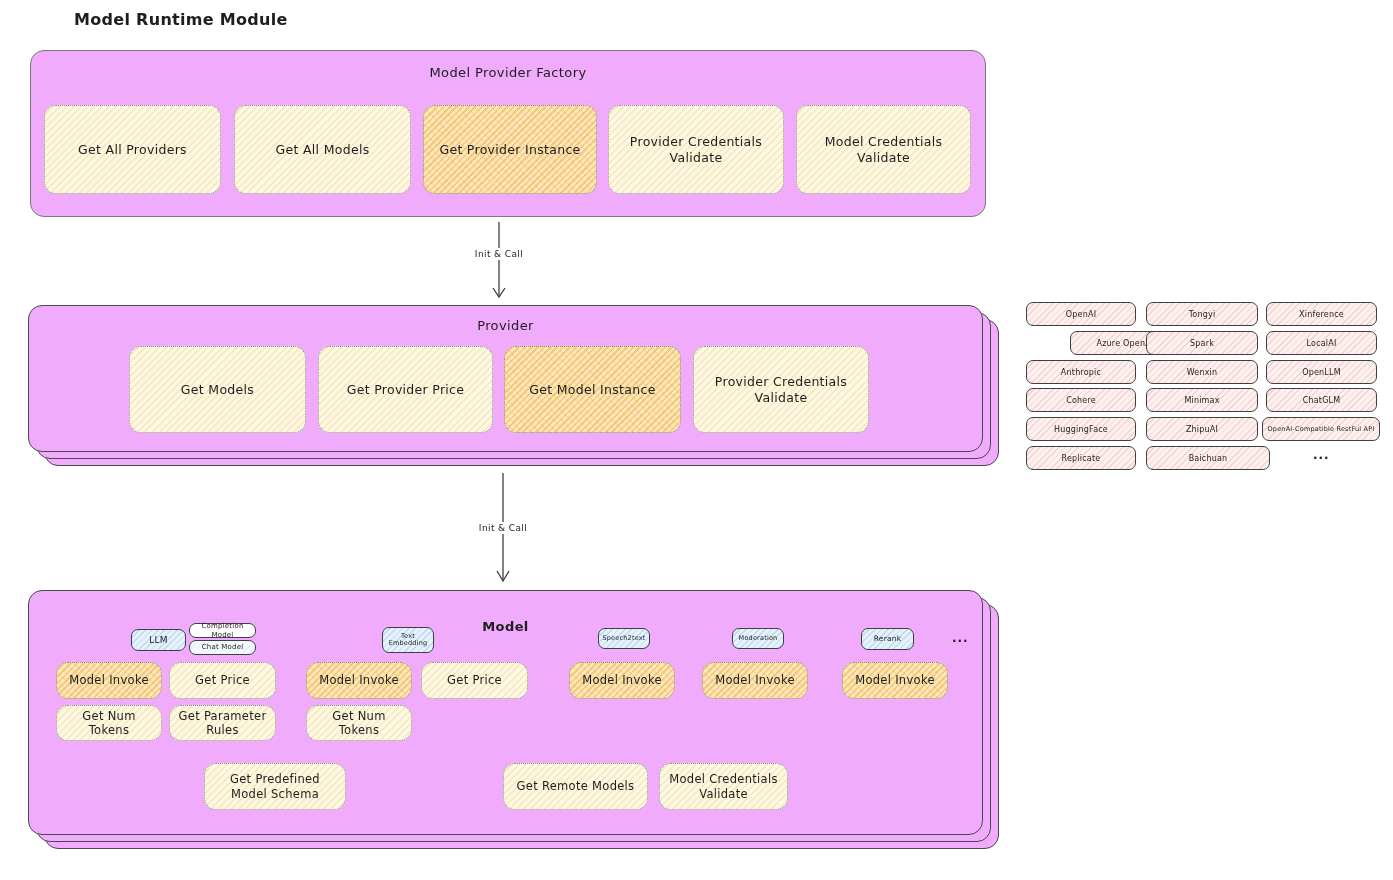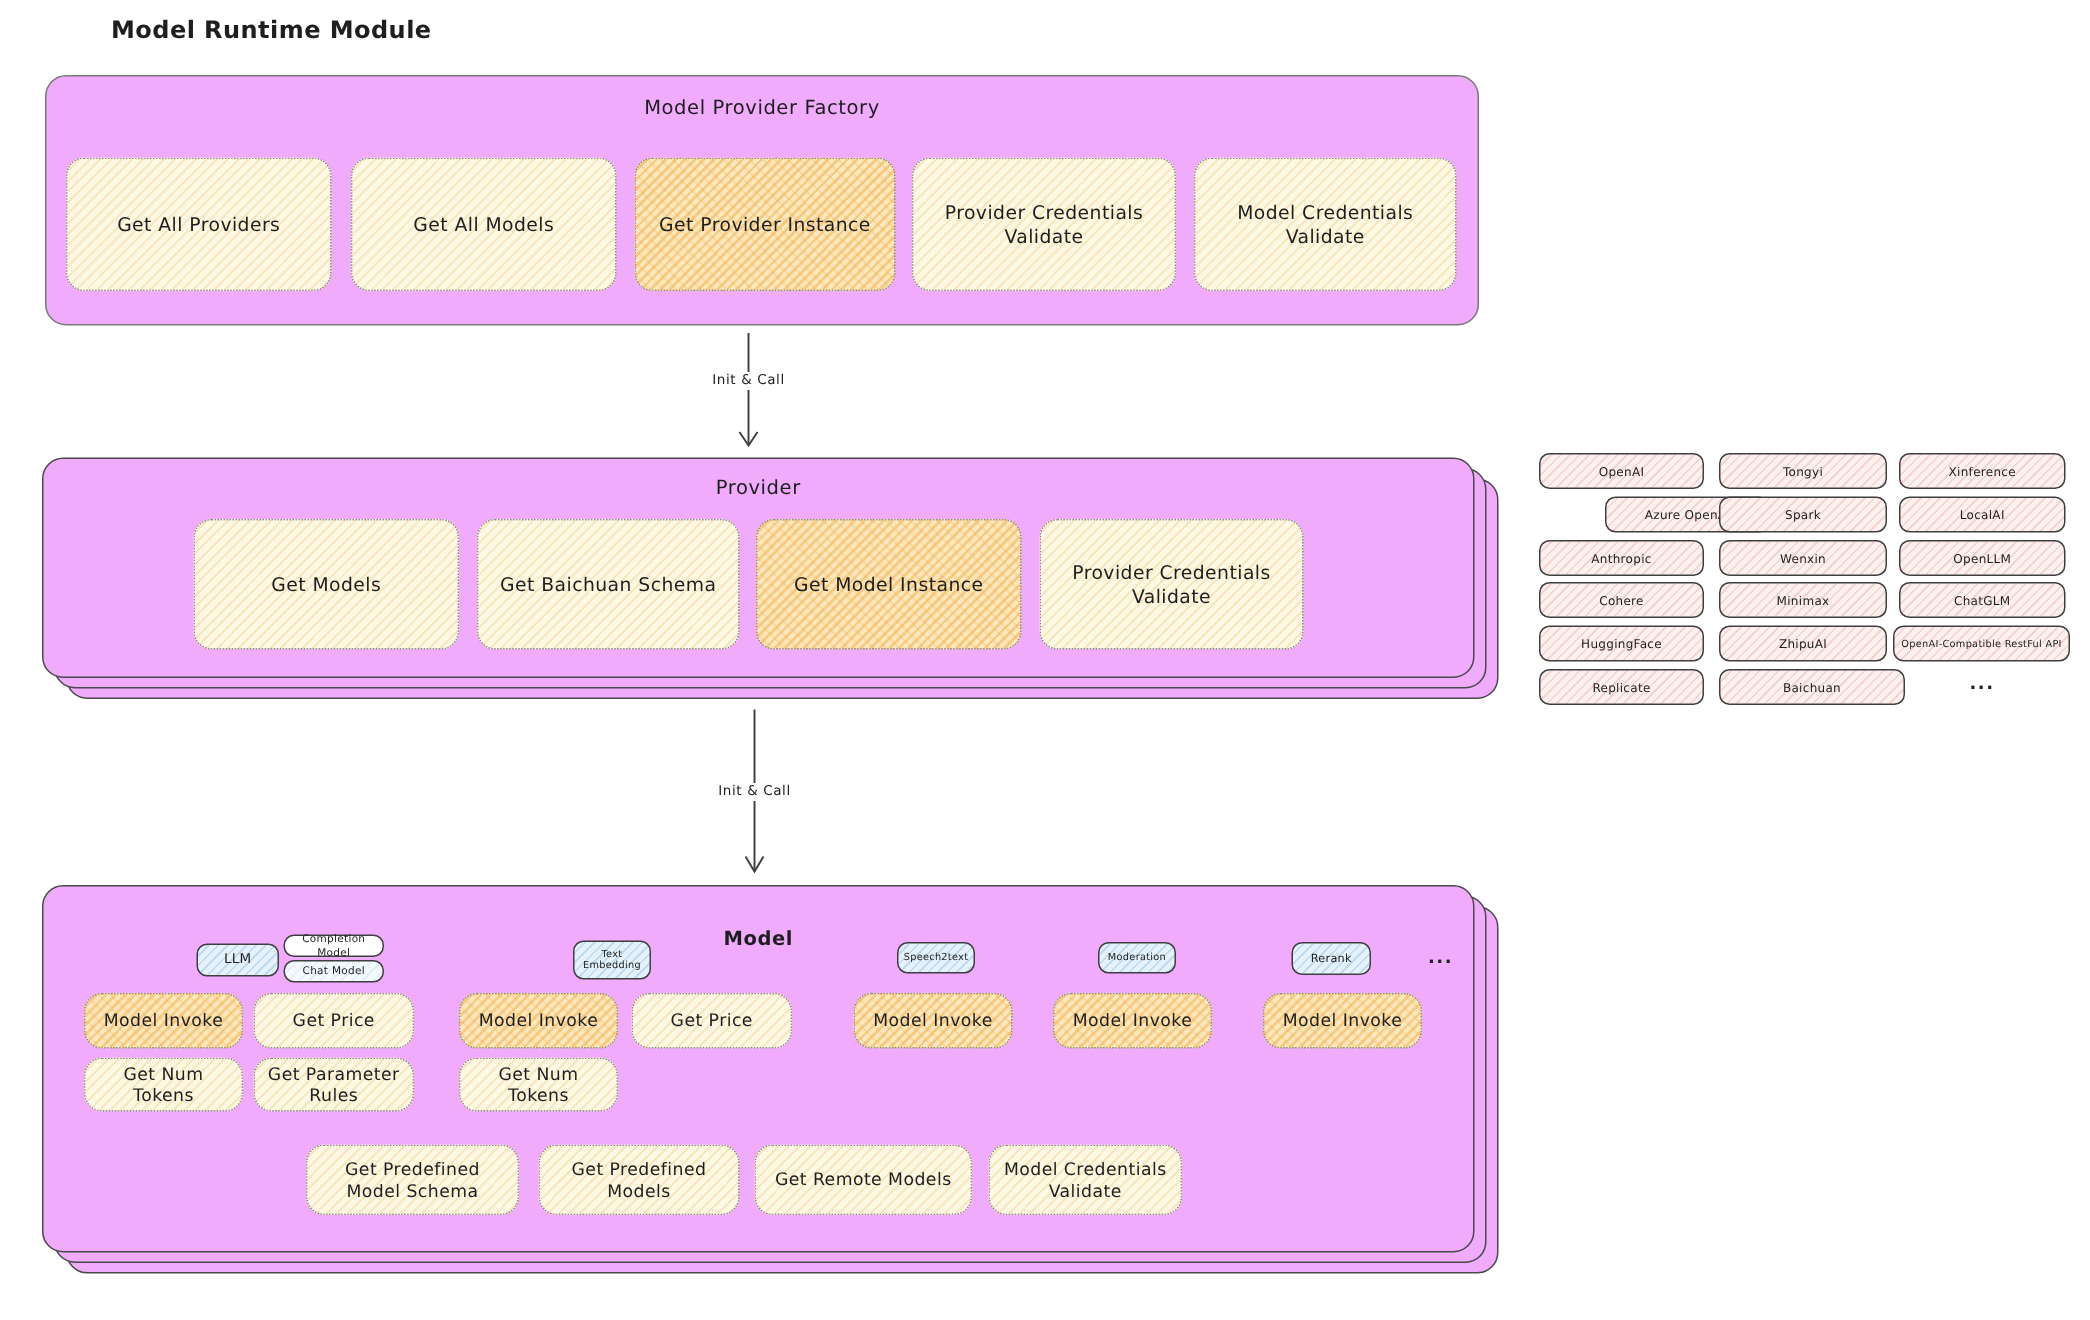--- a/index.html
+++ b/index.html
@@ -85,21 +85,21 @@
     <div class="op" style="left:765px;top:54px;width:175px;height:89px;">Model Credentials Validate</div>
   </div>
 
   <div class="edge-label" style="left:499px;top:254px;">Init &amp; Call</div>
 
   <div class="card" style="left:44px;top:319px;width:955px;height:147px;"></div>
   <div class="card" style="left:36px;top:312px;width:955px;height:147px;"></div>
   <div class="card" style="left:28px;top:305px;width:955px;height:147px;">
     <div class="card-title" style="top:12px;">Provider</div>
     <div class="op" style="left:100px;top:40px;width:177px;height:87px;">Get Models</div>
-    <div class="op" style="left:289px;top:40px;width:175px;height:87px;">Get Baichuan Schema</div>
+    <div class="op" style="left:289px;top:40px;width:175px;height:87px;">Get Provider Price</div>
     <div class="op hl" style="left:475px;top:40px;width:177px;height:87px;">Get Model Instance</div>
     <div class="op" style="left:664px;top:40px;width:176px;height:87px;">Provider Credentials Validate</div>
   </div>
 
   <div class="vendor" style="left:1026px;top:302px;width:110px;height:24px;">OpenAI</div>
   <div class="vendor" style="left:1026px;top:331px;width:110px;height:24px;margin-left:44px;">Azure OpenAI</div>
   <div class="vendor" style="left:1026px;top:360px;width:110px;height:24px;">Anthropic</div>
   <div class="vendor" style="left:1026px;top:388px;width:110px;height:24px;">Cohere</div>
   <div class="vendor" style="left:1026px;top:417px;width:110px;height:24px;">HuggingFace</div>
   <div class="vendor" style="left:1026px;top:446px;width:110px;height:24px;">Replicate</div>
@@ -140,18 +140,17 @@
     <div class="op small" style="left:392px;top:71px;width:107px;height:37px;">Get Price</div>
     <div class="op hl small" style="left:540px;top:71px;width:106px;height:37px;">Model Invoke</div>
     <div class="op hl small" style="left:673px;top:71px;width:106px;height:37px;">Model Invoke</div>
     <div class="op hl small" style="left:813px;top:71px;width:106px;height:37px;">Model Invoke</div>
 
     <div class="op small" style="left:27px;top:114px;width:106px;height:36px;">Get Num Tokens</div>
     <div class="op small" style="left:140px;top:114px;width:107px;height:36px;">Get Parameter Rules</div>
     <div class="op small" style="left:277px;top:114px;width:106px;height:36px;">Get Num Tokens</div>
 
     <div class="op small" style="left:175px;top:172px;width:142px;height:47px;">Get Predefined Model Schema</div>
-    <div class="op small" style="left:330px;top:172px;width:134px;height:47px;">Get Predefined Models</div>
     <div class="op small" style="left:474px;top:172px;width:145px;height:47px;">Get Remote Models</div>
     <div class="op small" style="left:630px;top:172px;width:129px;height:47px;">Model Credentials Validate</div>
   </div>
 
 </div>
 
 </body></html>

